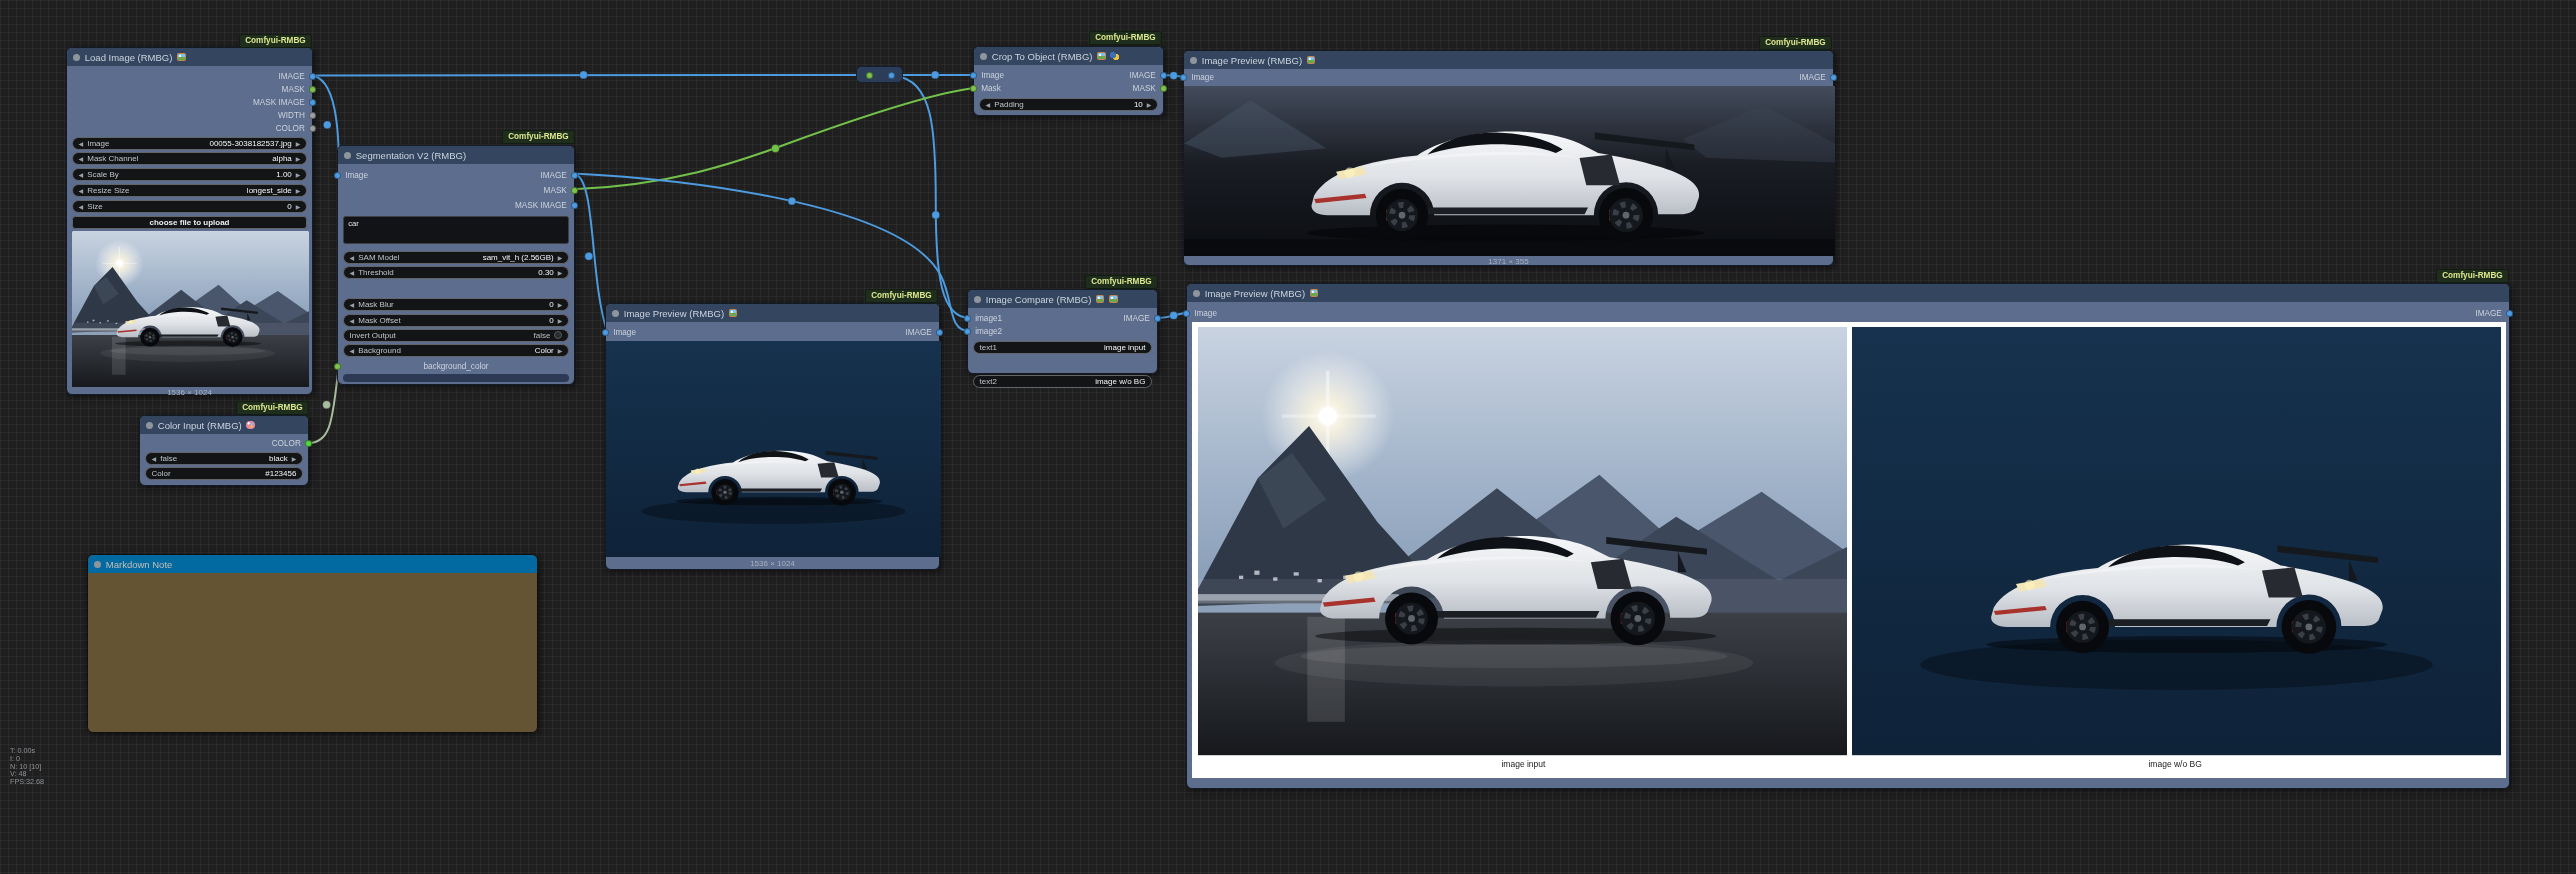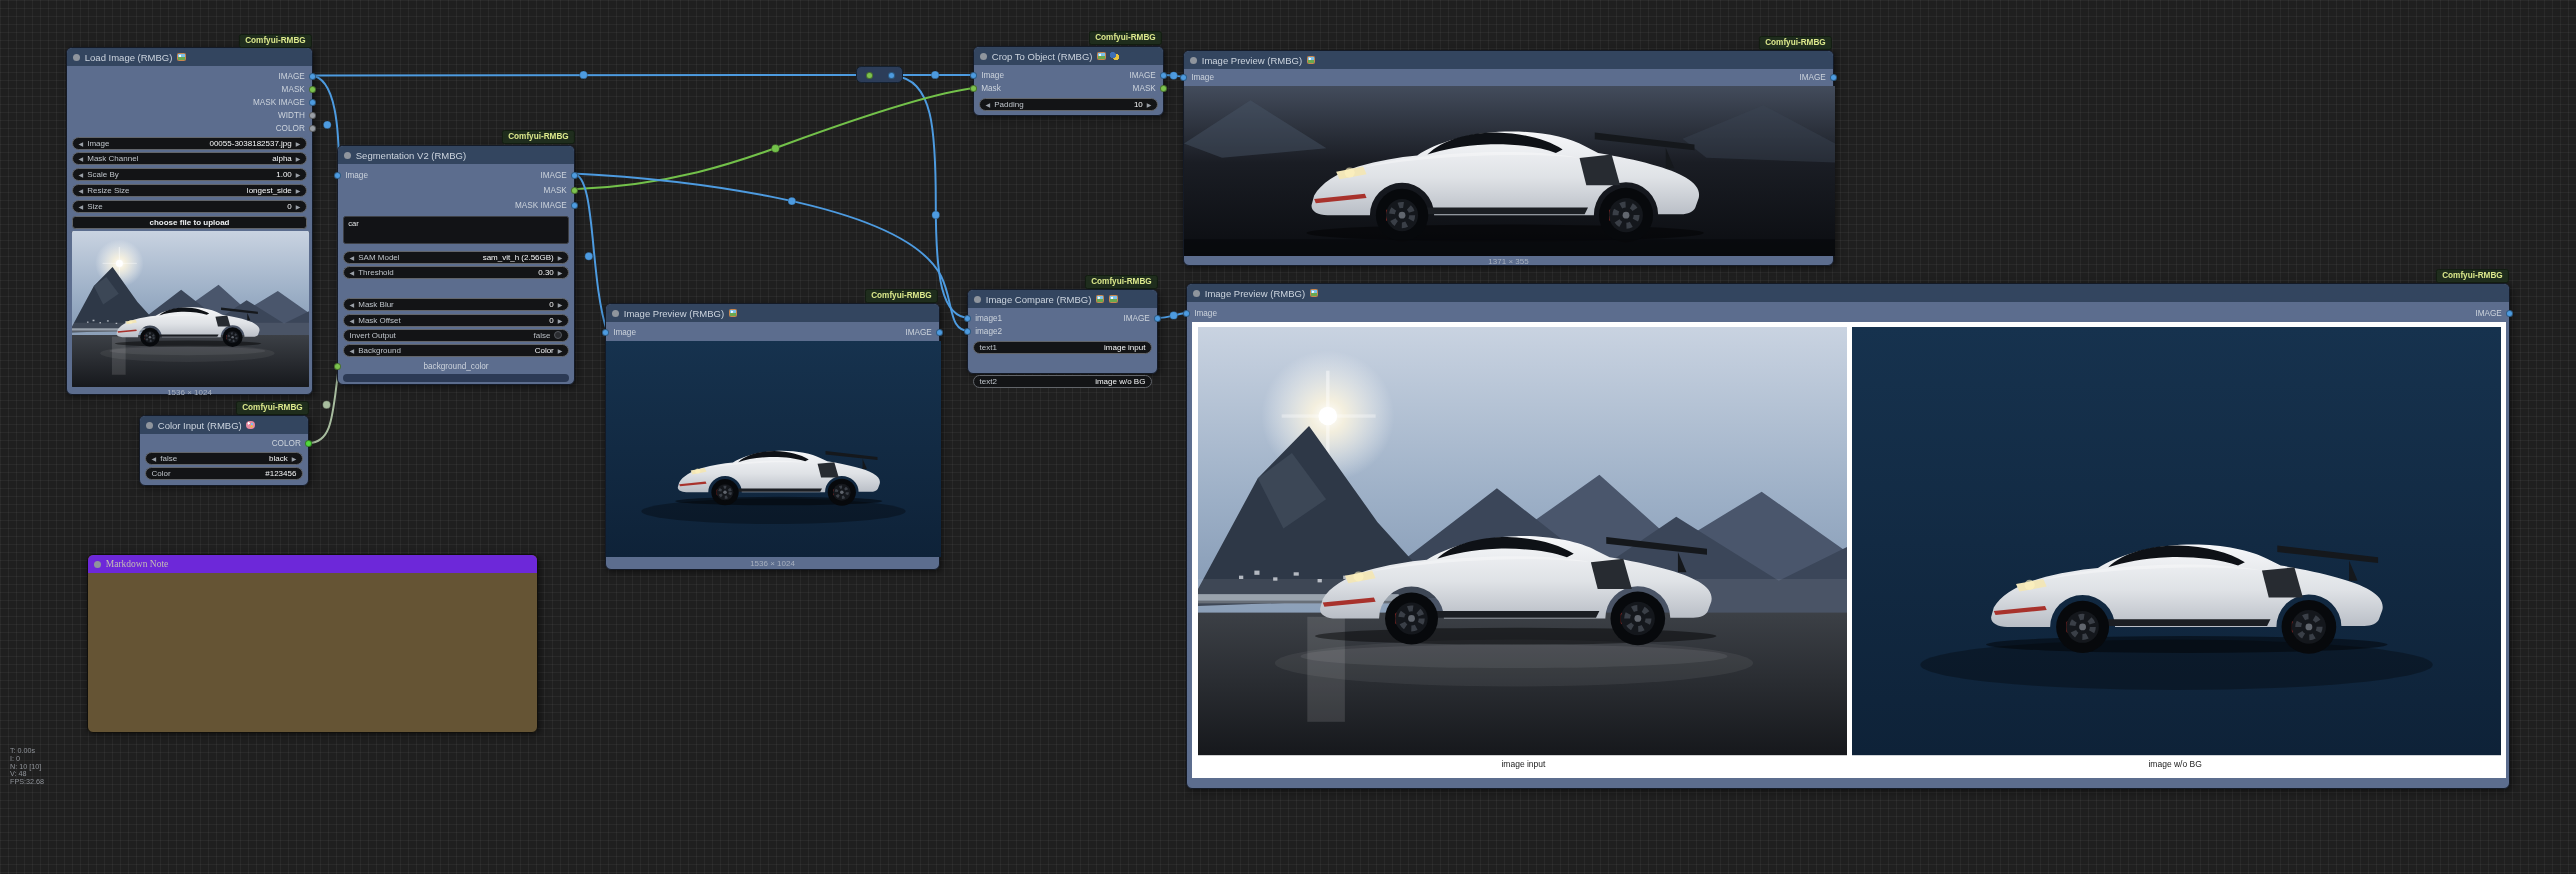--- a/index.html
+++ b/index.html
@@ -43,21 +43,21 @@
   .imgbox{position:absolute;overflow:hidden;background:#10131a;}
   .imgbox svg{display:block;width:100%;height:100%;}
   .badge{position:absolute;z-index:4;transform:translateX(-100%);background:#1f2d1d;
     color:#dce98c;font-size:8.2px;font-weight:700;padding:1.3px 5.3px;border-radius:2.6px;
     border:0.7px solid #121d11;white-space:nowrap;}
   .stats{position:absolute;left:10px;top:747px;color:#8f9399;font-size:7.2px;line-height:7.8px;z-index:4;}
   .reroute{position:absolute;left:856px;top:66px;width:47px;height:17px;background:#2c3d59;
     border:0.7px solid #14202f;border-radius:5.3px;z-index:2;}
   .reroute .pd{position:absolute;top:4.6px;}
   .mdnode{background:#655434;border:0.7px solid #100f0c;}
-  .mdnode .ttl{background:#6d28d9;color:#c6bfb4;font-family:Liberation Serif, serif;}
+  .mdnode .ttl{background:#0369a1;color:#c6bfb4;}
   .empty-bar{position:absolute;left:5.3px;right:5.3px;height:8px;border-radius:4px;background:#2c3a55;}
   .pic-icon{width:8.5px;height:8.5px;border:1px solid #c8874f;border-radius:1.3px;flex:0 0 auto;
     background:radial-gradient(circle at 30% 28%, rgba(255,255,255,.9) 0 1px, transparent 1.3px),
       linear-gradient(180deg,#7ec0e8 0 58%,#6aa84f 58% 100%);}
   .masks-icon{width:8.5px;height:8.5px;flex:0 0 auto;border-radius:1.3px;
     background:radial-gradient(circle at 32% 40%, #3f6fb5 0 3px, transparent 3.3px),
       radial-gradient(circle at 68% 62%, #e8c23c 0 3px, transparent 3.3px);}
   .palette-icon{width:8.5px;height:8.5px;border-radius:50%;flex:0 0 auto;background:
     radial-gradient(circle at 30% 30%, #fff 0 1px, transparent 1.3px),
     radial-gradient(circle at 68% 34%, #7ec0e8 0 1px, transparent 1.3px),

